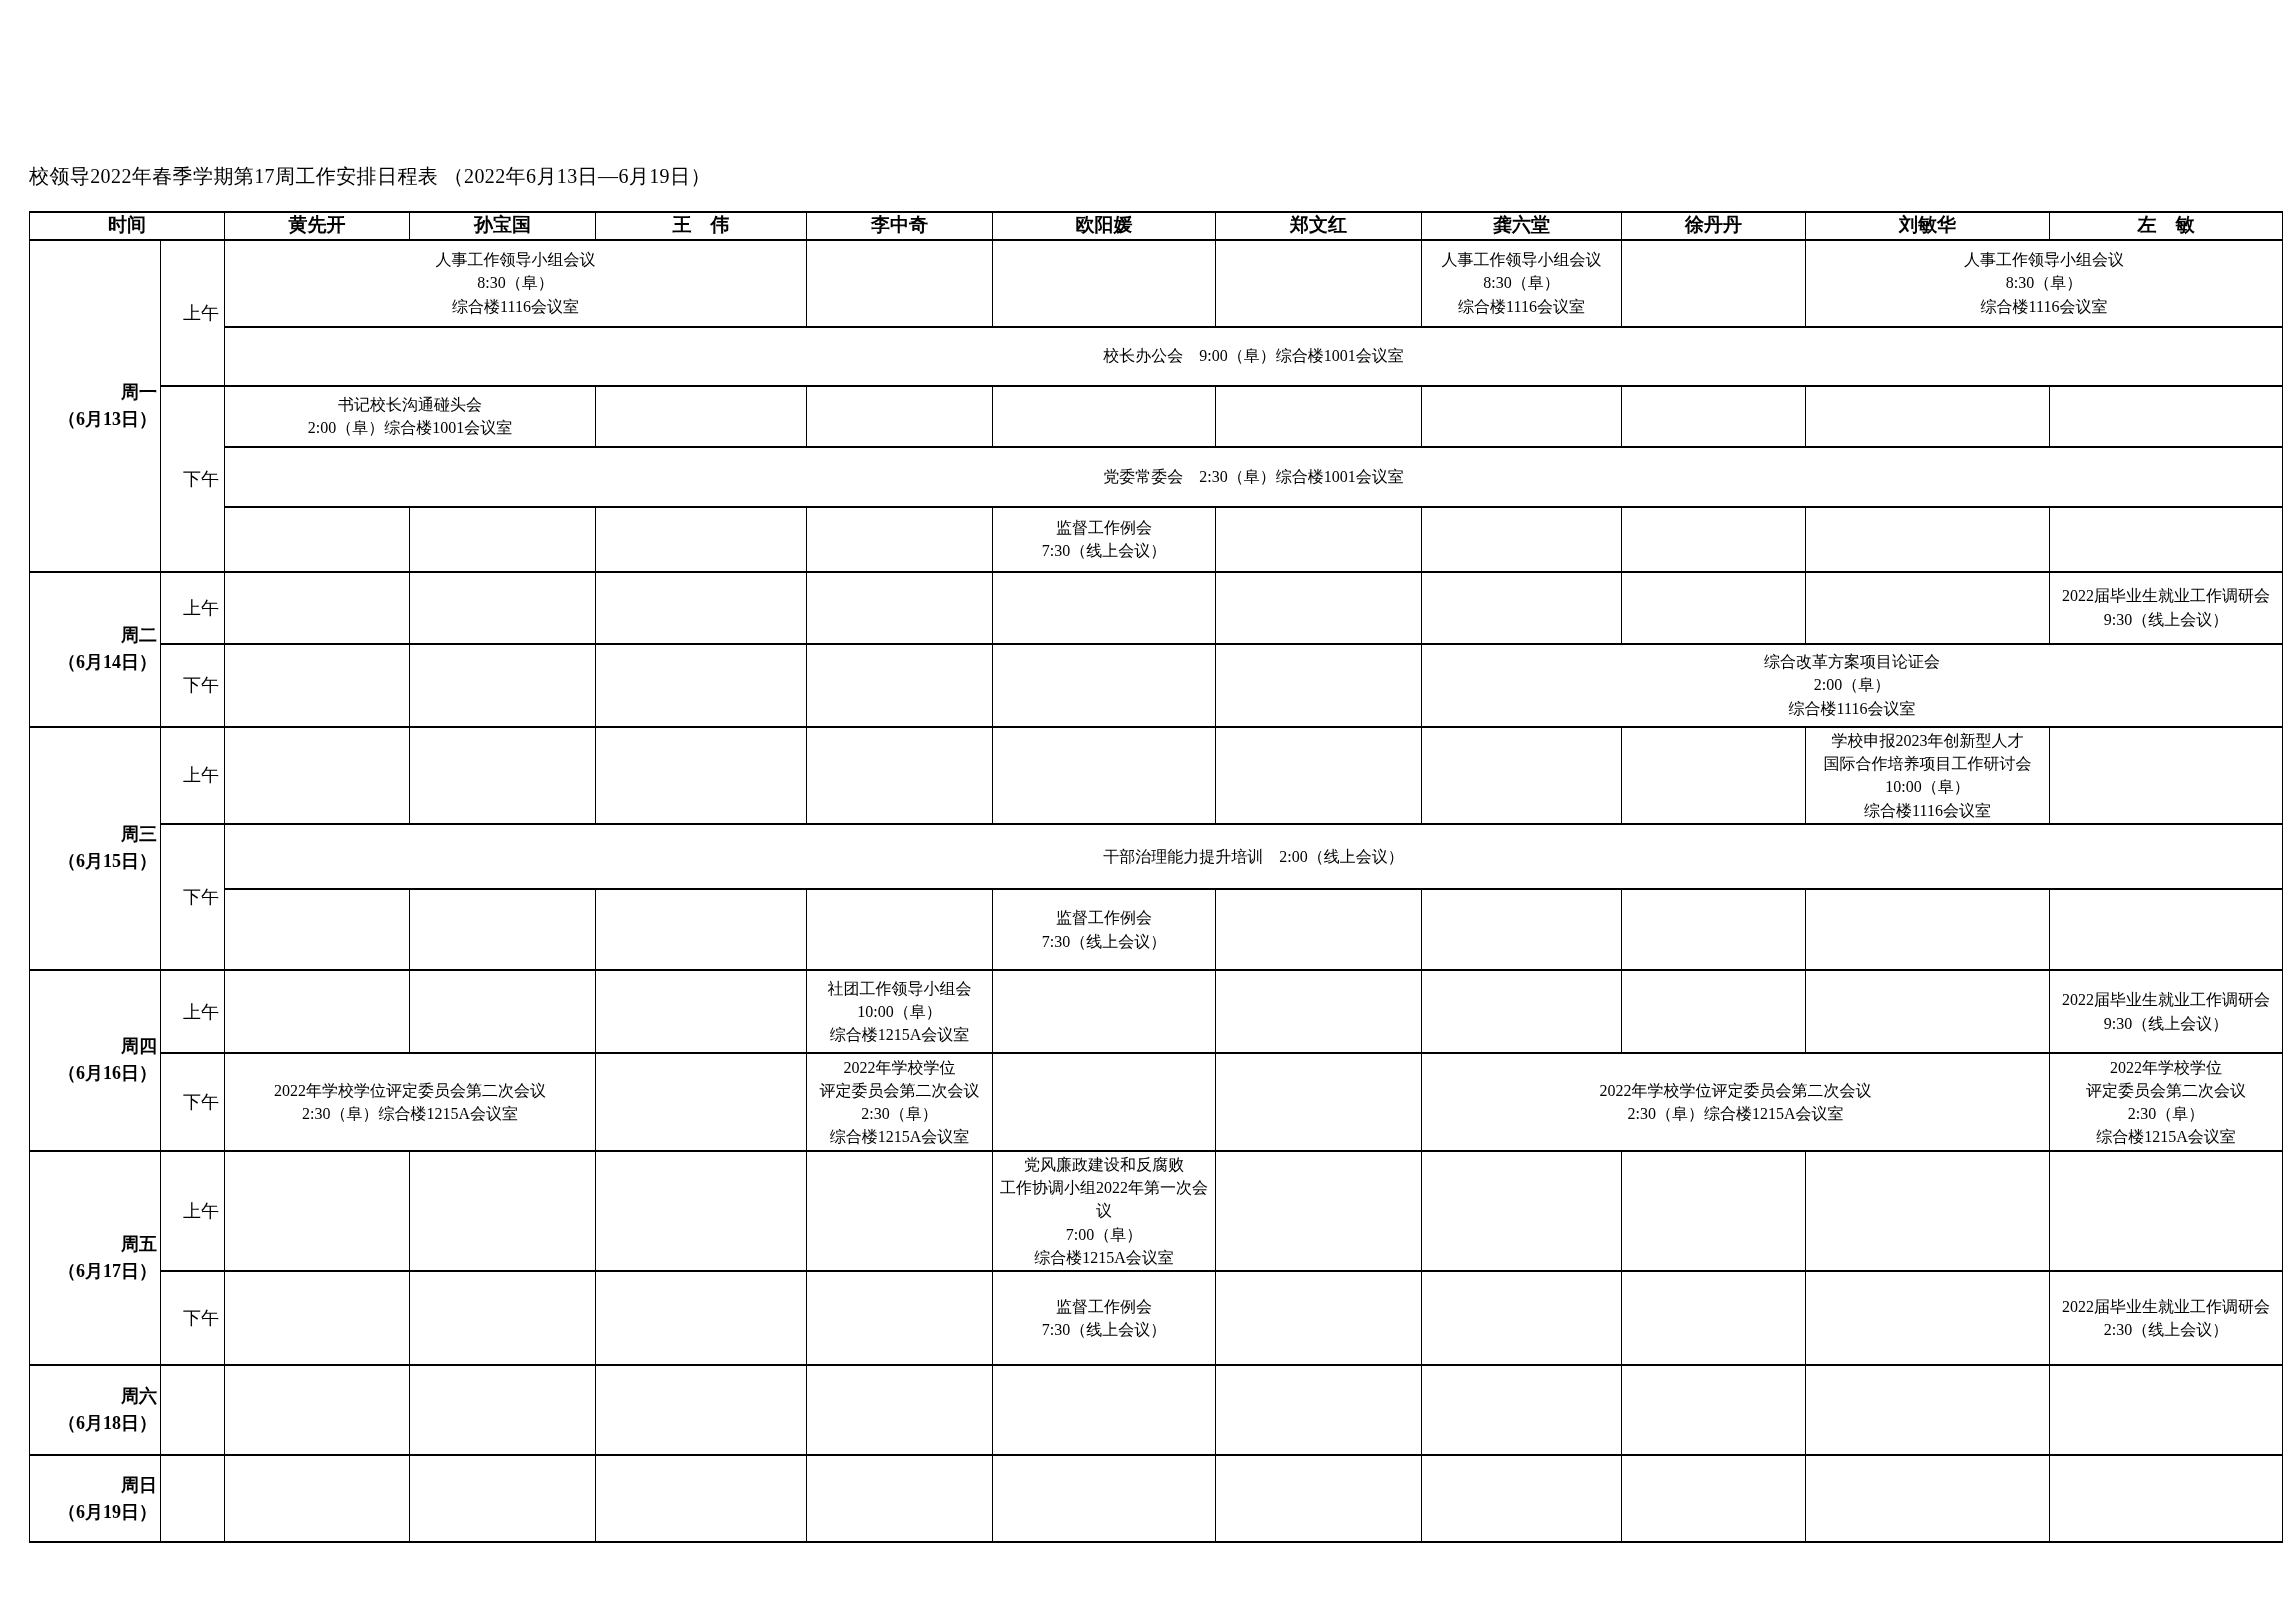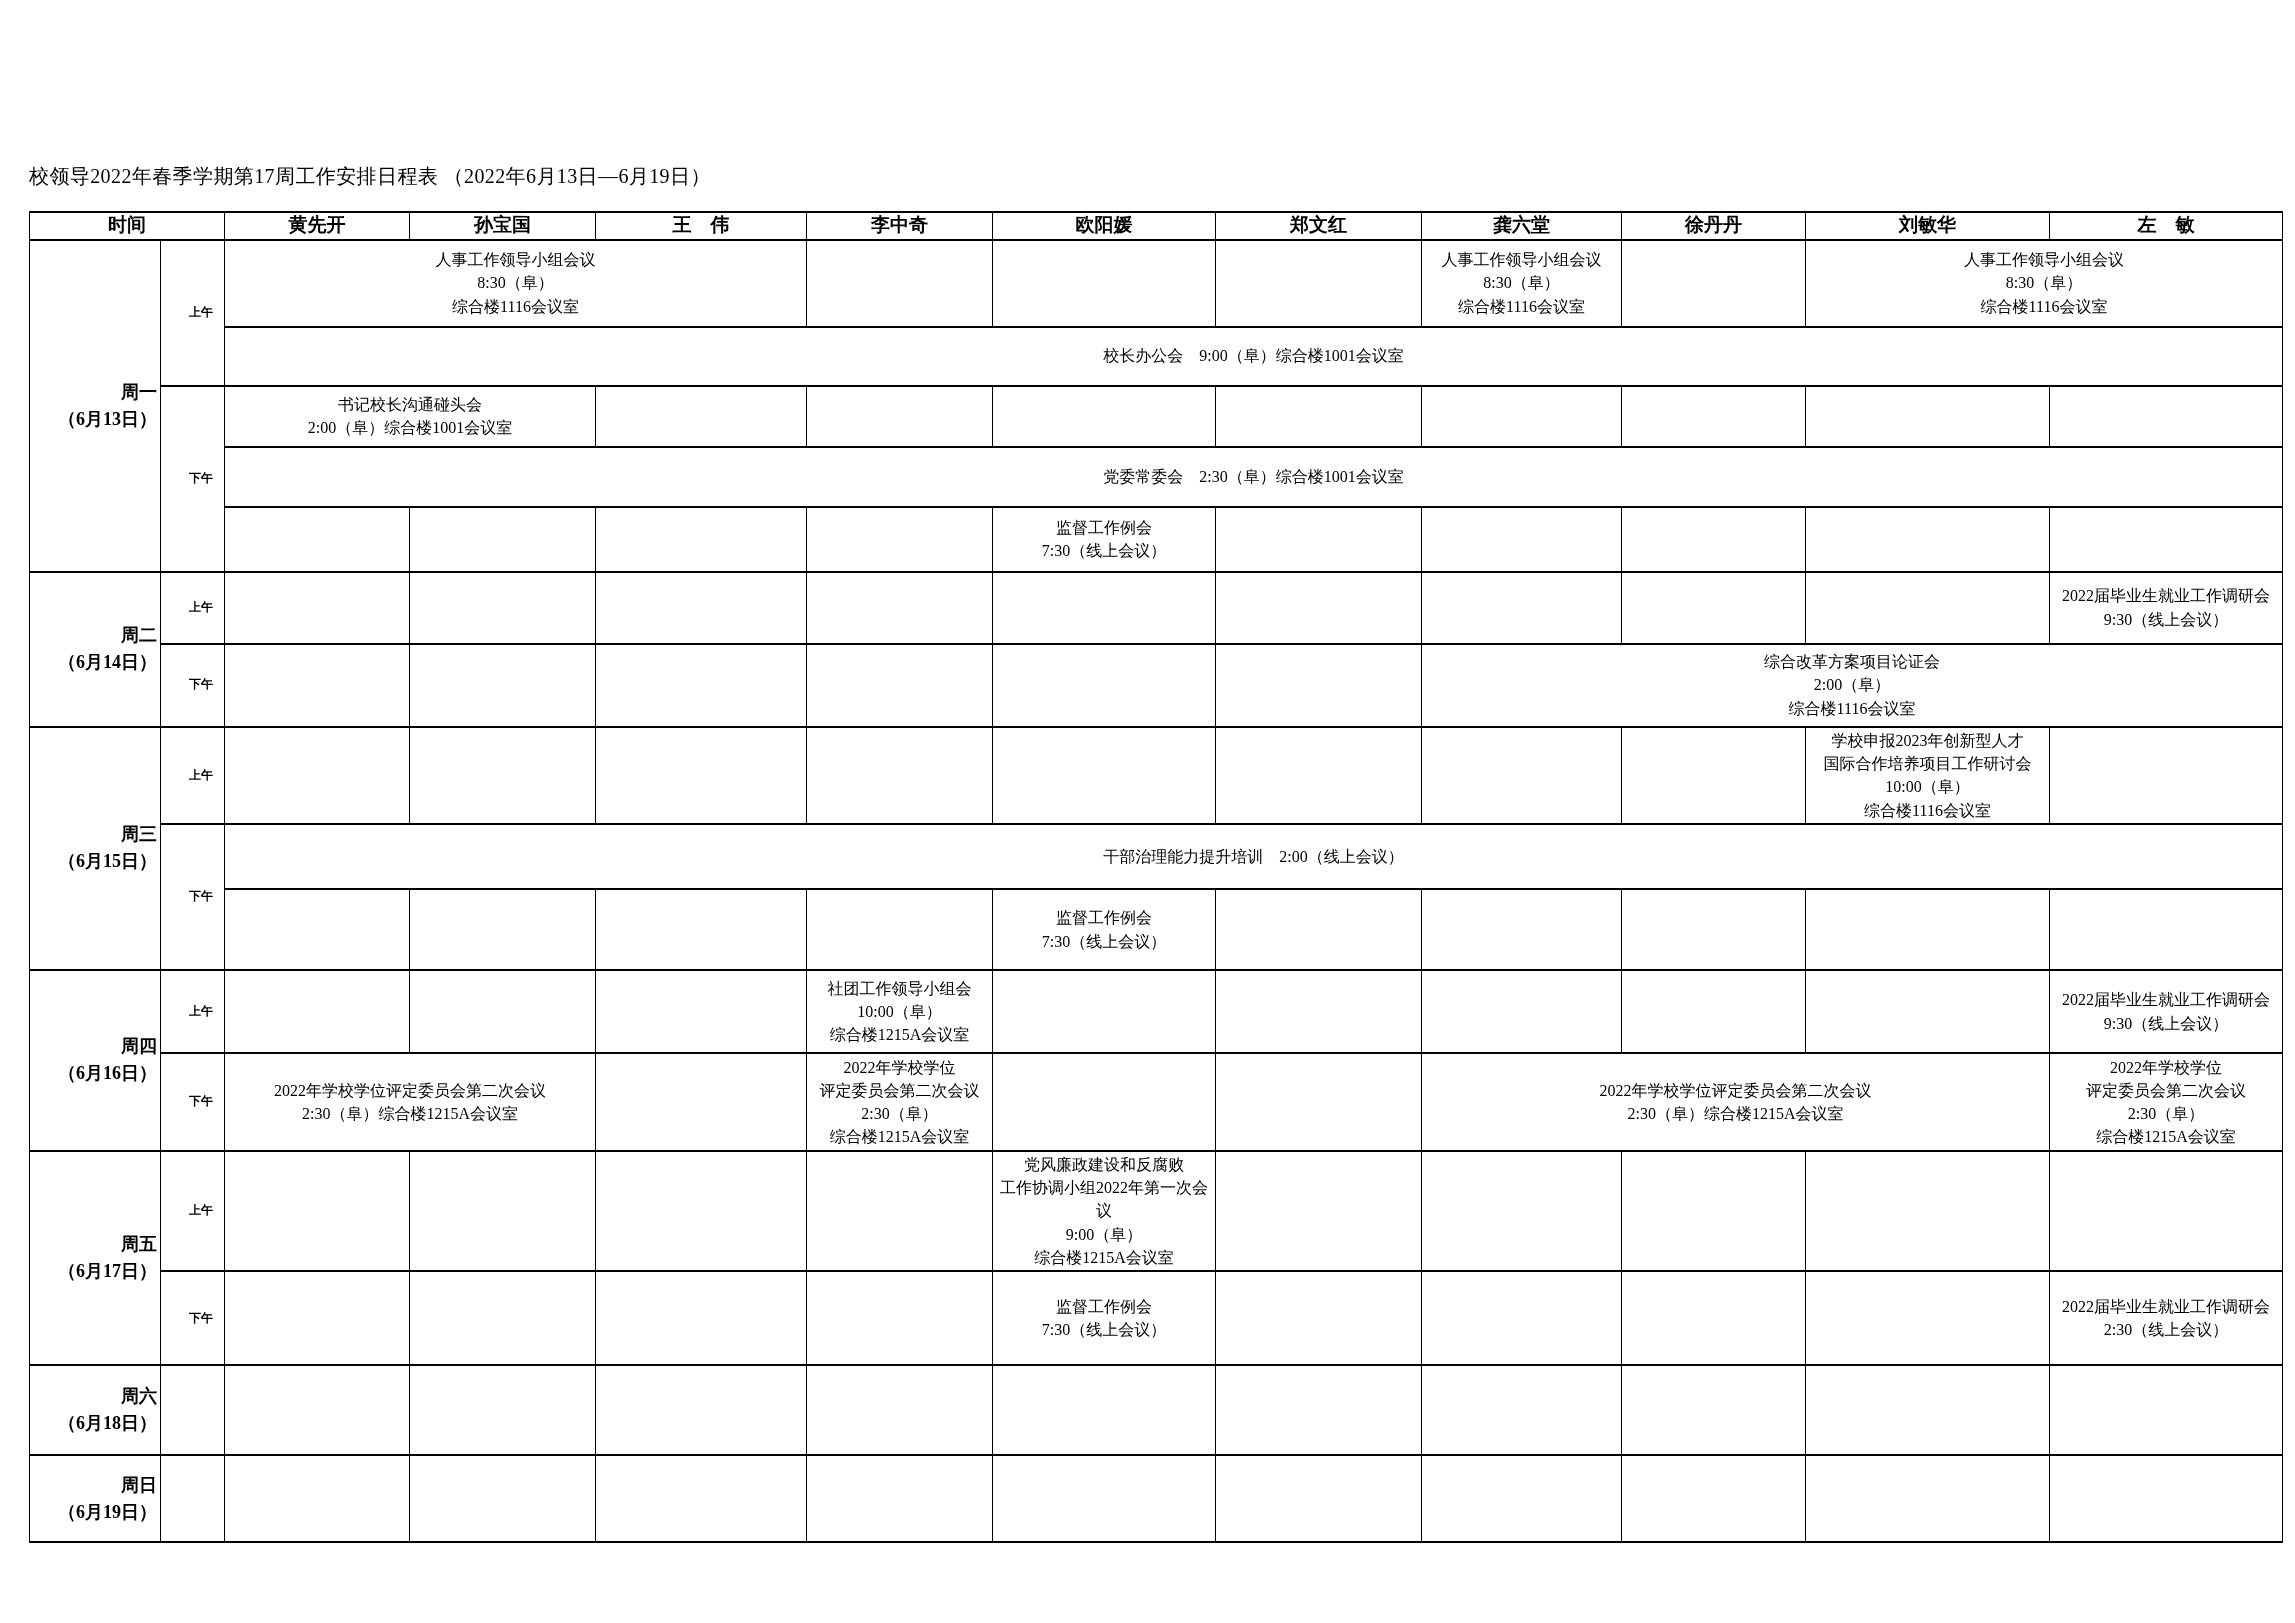--- a/index.html
+++ b/index.html
@@ -50,22 +50,22 @@
     font-size: 19px;
     line-height: 1.2;
   }
   table.schedule td.day {
     font-weight: bold;
     font-size: 18px;
     line-height: 1.5;
     text-align: right;
   }
   table.schedule td.ampm {
-    font-weight: bold;
-    font-size: 12px;
+    font-weight: normal;
+    font-size: 18px;
     padding-left: 20px;
   }
 </style>
 </head>
 <body>
 
 <div class="page-title">校领导2022年春季学期第17周工作安排日程表 （2022年6月13日—6月19日）</div>
 
 <table class="schedule">
   <colgroup>
@@ -262,21 +262,21 @@
   <tr style="height:98px">
     <td class="day" rowspan="2">周五
 （6月17日）</td>
     <td class="ampm">上午</td>
     <td></td>
     <td></td>
     <td></td>
     <td></td>
     <td>党风廉政建设和反腐败
 工作协调小组2022年第一次会议
-9:00（阜）
+7:00（阜）
 综合楼1215A会议室</td>
     <td></td>
     <td></td>
     <td></td>
     <td></td>
     <td></td>
   </tr>
 
   <tr style="height:94px">
     <td class="ampm">下午</td>

